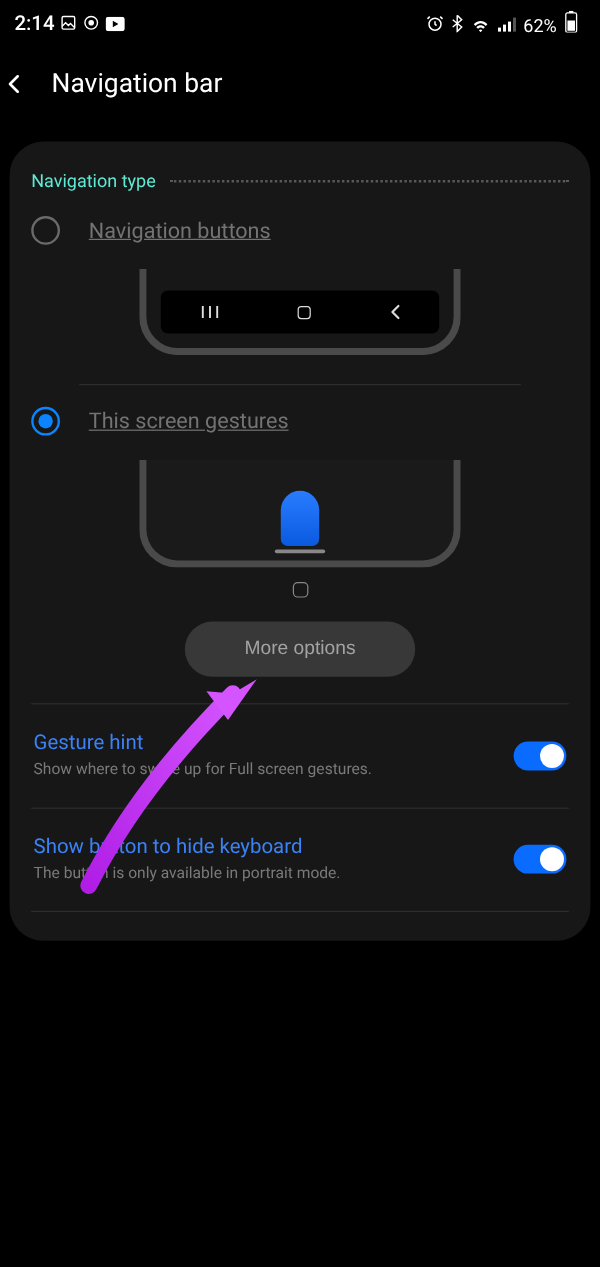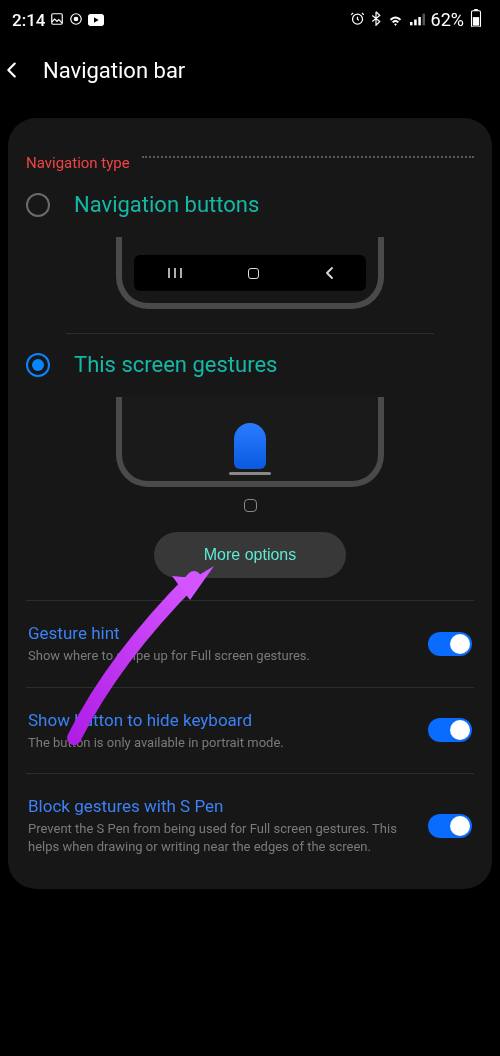--- a/index.html
+++ b/index.html
@@ -14,21 +14,21 @@
   }
   .status-bar {
     height: 40px;
     display: flex;
     justify-content: space-between;
     align-items: center;
     padding: 0 18px 0 12px;
     font-size: 16px;
   }
   .status-left { display: flex; align-items: center; gap: 5px; }
-  .status-right { display: flex; align-items: flex-start; gap: 6px; font-size: 18px; }
+  .status-right { display: flex; align-items: flex-end; gap: 6px; font-size: 15px; }
   .clock { font-size: 17px; font-weight: 500; }
   .page-header {
     height: 60px;
     display: flex;
     align-items: center;
     padding: 0 1px;
     gap: 20px;
   }
   .page-title { font-size: 22px; font-weight: 400; }
   .back-icon svg { display: block; }
@@ -37,25 +37,24 @@
     background: #171717;
     border-radius: 28px;
     padding: 24px 18px 18px 18px;
   }
   .section-label-row {
     display: flex;
     align-items: center;
     margin-bottom: 20px;
   }
   .section-label {
-    color: #ef4444;
+    color: #5eead4;
     font-size: 15px;
     white-space: nowrap;
     margin-right: 12px;
-    margin-top: 12px;
   }
   .dash-line {
     flex: 1;
     height: 0;
     border-top: 2px dotted #5a5a5a;
   }
   .radio-row {
     display: flex;
     align-items: center;
     gap: 24px;
@@ -65,21 +64,21 @@
     width: 24px; height: 24px;
     border: 2px solid #6a6a6a;
     border-radius: 50%;
     display: flex; align-items: center; justify-content: center;
   }
   .radio.selected { border-color: #0a84ff; }
   .radio-dot {
     width: 12px; height: 12px; border-radius: 50%;
     background: #0a84ff;
   }
-  .radio-text { font-size: 22px; color: #14b8a6; }
+  .radio-text { font-size: 18px; color: #737373; text-decoration: underline; }
   .preview {
     display: flex;
     justify-content: center;
     margin-bottom: 24px;
   }
   .phone-frame {
     width: 268px;
     height: 72px;
     border: 6px solid #4a4a4a;
     border-top: none;
@@ -139,21 +138,21 @@
   }
   .divider {
     height: 1px; background: #2d2d2d; margin: 6px 0;
   }
   .divider-light { margin: 6px 40px; }
   .more-btn-wrap {
     display: flex; justify-content: center; margin: 14px 0 22px 0;
   }
   .more-btn {
     background: #383838;
-    color: #5eead4;
+    color: #a3a3a3;
     border: none;
     border-radius: 26px;
     padding: 14px 50px;
     font-size: 16px;
   }
   .setting-row {
     display: flex;
     align-items: center;
     justify-content: space-between;
     padding: 16px 2px;
@@ -323,29 +322,20 @@
       <div class="setting-title">Show button to hide keyboard</div>
       <div class="setting-desc">The button is only available in portrait mode.</div>
     </div>
     <div class="toggle">
         <div class="toggle-knob"></div>
       </div>
   </div>
 
   <div class="divider"></div>
 
-  <div class="setting-row">
-    <div class="setting-text">
-      <div class="setting-title">Block gestures with S Pen</div>
-      <div class="setting-desc">Prevent the S Pen from being used for Full screen gestures. This helps when drawing or writing near the edges of the screen.</div>
-    </div>
-    <div class="toggle">
-        <div class="toggle-knob"></div>
-      </div>
-  </div>
 
 </div>
 
 <svg class="arrow-annotation" width="190" height="200">
   <defs>
     <linearGradient id="ag" x1="0" y1="1" x2="1" y2="0">
       <stop offset="0%" stop-color="#b01ee6"></stop>
       <stop offset="100%" stop-color="#d455ff"></stop>
     </linearGradient>
   </defs>

